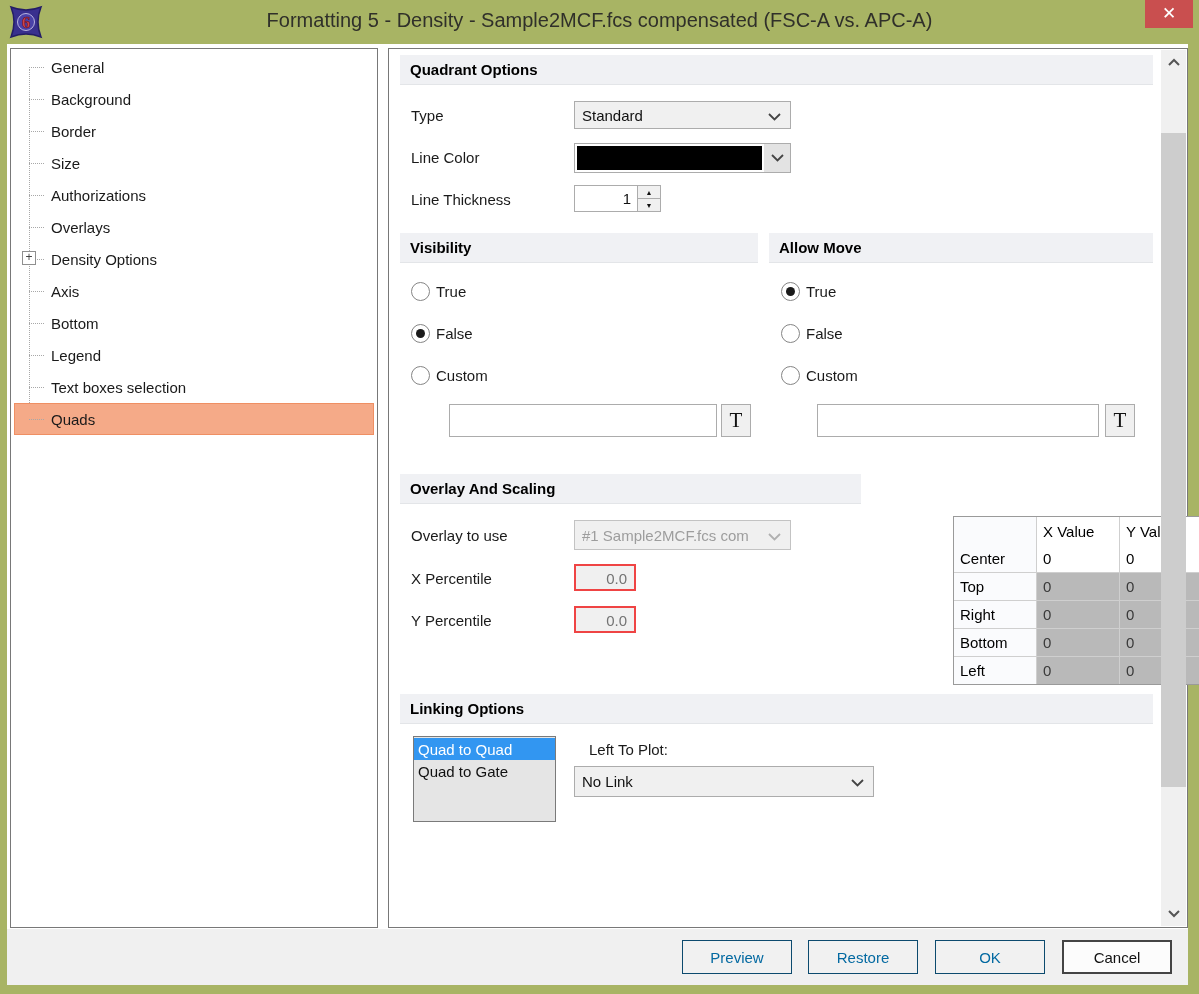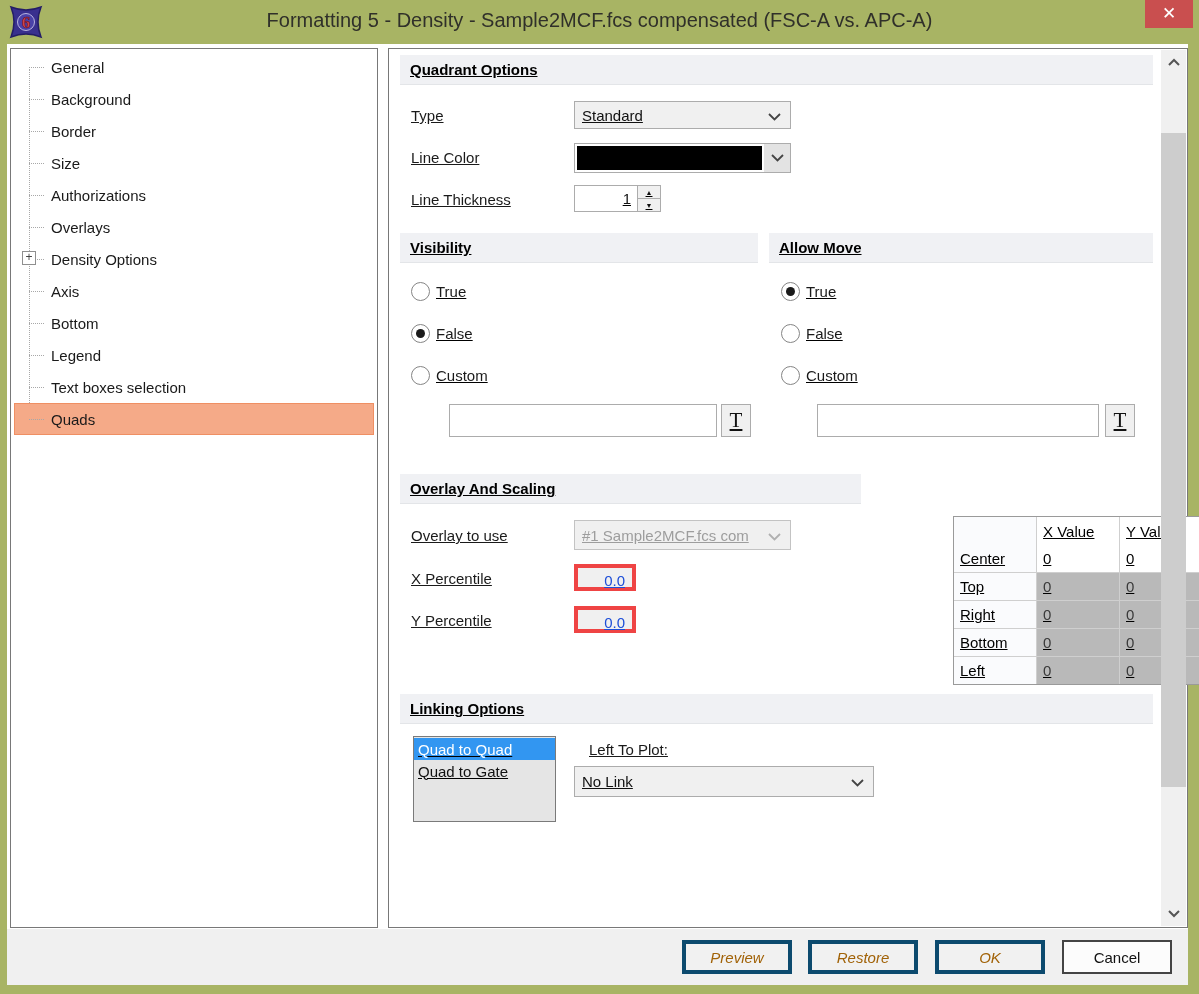--- a/index.html
+++ b/index.html
@@ -31,21 +31,21 @@
   .tree-item.selected{background:#f5aa88;box-shadow:inset 0 0 0 1px #ef8f63;
                       margin:0 3px;padding-left:37px;}
   .tree-item.selected .stub{left:15px;}
   .expander{position:absolute;left:11px;top:8px;width:14px;height:14px;background:#ffffff;
             border:1px solid #8f8f8f;box-sizing:border-box;font-size:12px;line-height:11px;
             text-align:center;color:#444444;z-index:2;}
 
   
   .right-panel{position:absolute;left:381px;top:4px;width:800px;height:880px;background:#ffffff;
                border:1px solid #787878;box-sizing:border-box;}
-  .abs{position:absolute;box-sizing:border-box;text-decoration:underline;}
+  .abs{position:absolute;box-sizing:border-box;}
   .section-hdr{background:#f0f1f4;border-bottom:1px solid #e3e5e8;font-size:15px;font-weight:bold;
                color:#000000;display:flex;align-items:center;padding-left:10px;}
   .field-label{font-size:15px;color:#1a1a1a;}
 
   .dropdown{background:#f0f0f0;border:1px solid #acacac;display:flex;align-items:center;
             font-size:15px;color:#111111;padding-left:7px;cursor:pointer;}
   .dropdown .chev{margin-left:auto;margin-right:9px;}
   .dropdown.disabled{color:#9d9d9d;border-color:#c3c3c3;cursor:default;}
 
   .color-dd{background:#ffffff;border:1px solid #acacac;display:flex;align-items:stretch;cursor:pointer;}
@@ -62,21 +62,21 @@
   .radio-row{display:flex;align-items:center;cursor:pointer;}
   .radio{width:19px;height:19px;border-radius:50%;border:1px solid #858585;background:#ffffff;
          box-sizing:border-box;position:relative;flex:0 0 auto;}
   .radio.checked::after{content:"";position:absolute;left:4px;top:4px;width:9px;height:9px;
          border-radius:50%;background:#1a1a1a;}
   .radio-label{font-size:15px;color:#1a1a1a;margin-left:6px;}
 
   .text-input{background:#ffffff;border:1px solid #acacac;}
   .t-btn{background:#f0f0f0;border:1px solid #acacac;font-family:"Liberation Serif",serif;
          font-size:21px;color:#111111;display:flex;align-items:center;justify-content:center;cursor:pointer;}
-  .dis-input{background:#f0f0f0;border:4px solid #ef4444;font-size:15px;color:#1d4ed8;
+  .dis-input{background:#f0f0f0;border:2px solid #ef4444;font-size:15px;color:#737373;
              text-align:right;padding-right:7px;line-height:25px;}
 
   
   .qv-table{border:1px solid #9a9a9a;background:#cfcfcf;display:grid;
             grid-template-columns:82px 82px 90px;grid-auto-rows:27px;gap:1px;}
   .qv-table .hrow{height:29px;}
   .qv-cell{background:#ffffff;font-size:15px;color:#000000;display:flex;align-items:center;
            padding-left:6px;}
   .qv-cell.rowlbl{background:#fafbfd;}
   .qv-cell.dis{background:#b9b9b9;color:#3a3a3a;}
@@ -90,21 +90,21 @@
   
   .scrollbar{position:absolute;right:1px;top:1px;width:25px;height:876px;background:#f0f0f0;}
   .scroll-arrow{position:absolute;left:0;width:25px;height:20px;display:flex;align-items:center;
                 justify-content:center;cursor:pointer;}
   .scroll-thumb{position:absolute;left:0;top:83px;width:25px;height:654px;background:#cdcdcd;cursor:pointer;}
 
   
   .footer{position:absolute;left:0;top:885px;width:1181px;height:56px;background:#f0f0f0;}
   .btn{position:absolute;top:11px;width:110px;height:34px;box-sizing:border-box;font-size:15px;
        display:flex;align-items:center;justify-content:center;}
-  .btn.disabled{background:#f1f1f1;border:4px solid #0c4a6e;color:#a16207;font-style:italic;}
+  .btn.disabled{background:#f1f1f1;border:1px solid #0c4a6e;color:#0369a1;}
   .btn.enabled{background:#fcfcfc;border:2px solid #444444;color:#111111;cursor:pointer;}
 </style>
 </head>
 <body>
 
 <div class="window">
 
   <div class="titlebar">
     <div class="app-icon">
       <svg width="36" height="36" viewBox="0 0 36 36">

